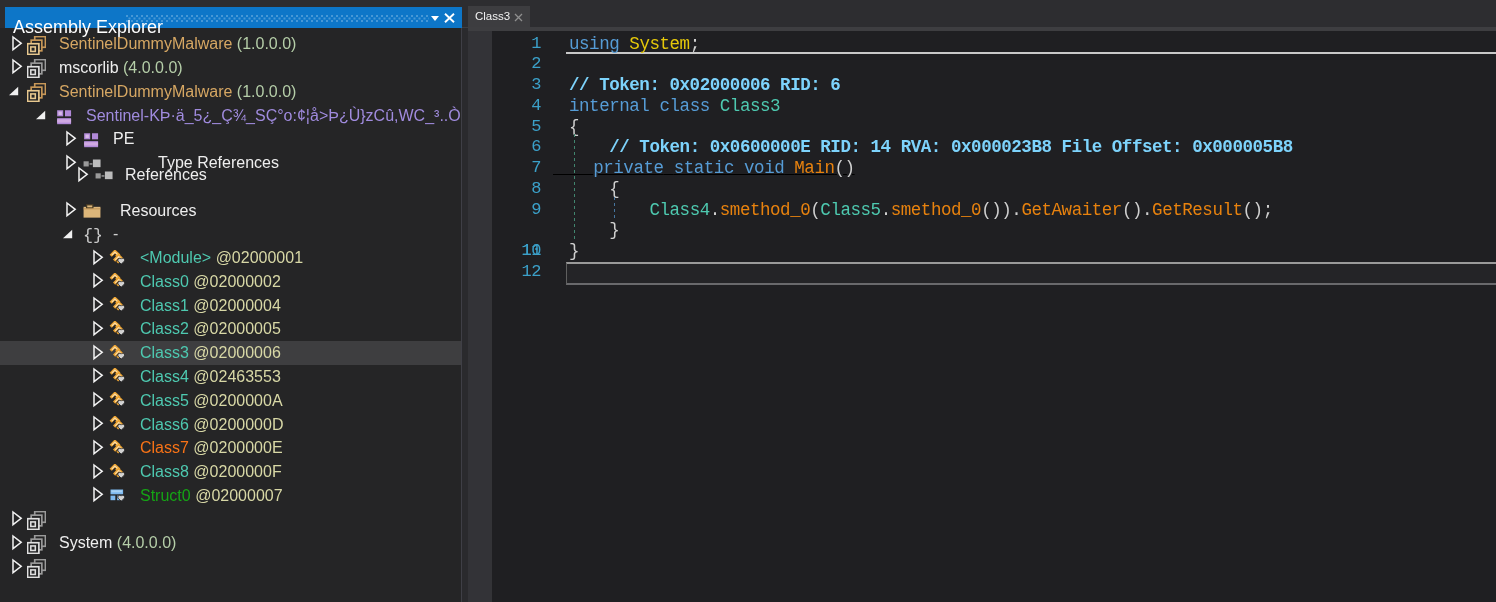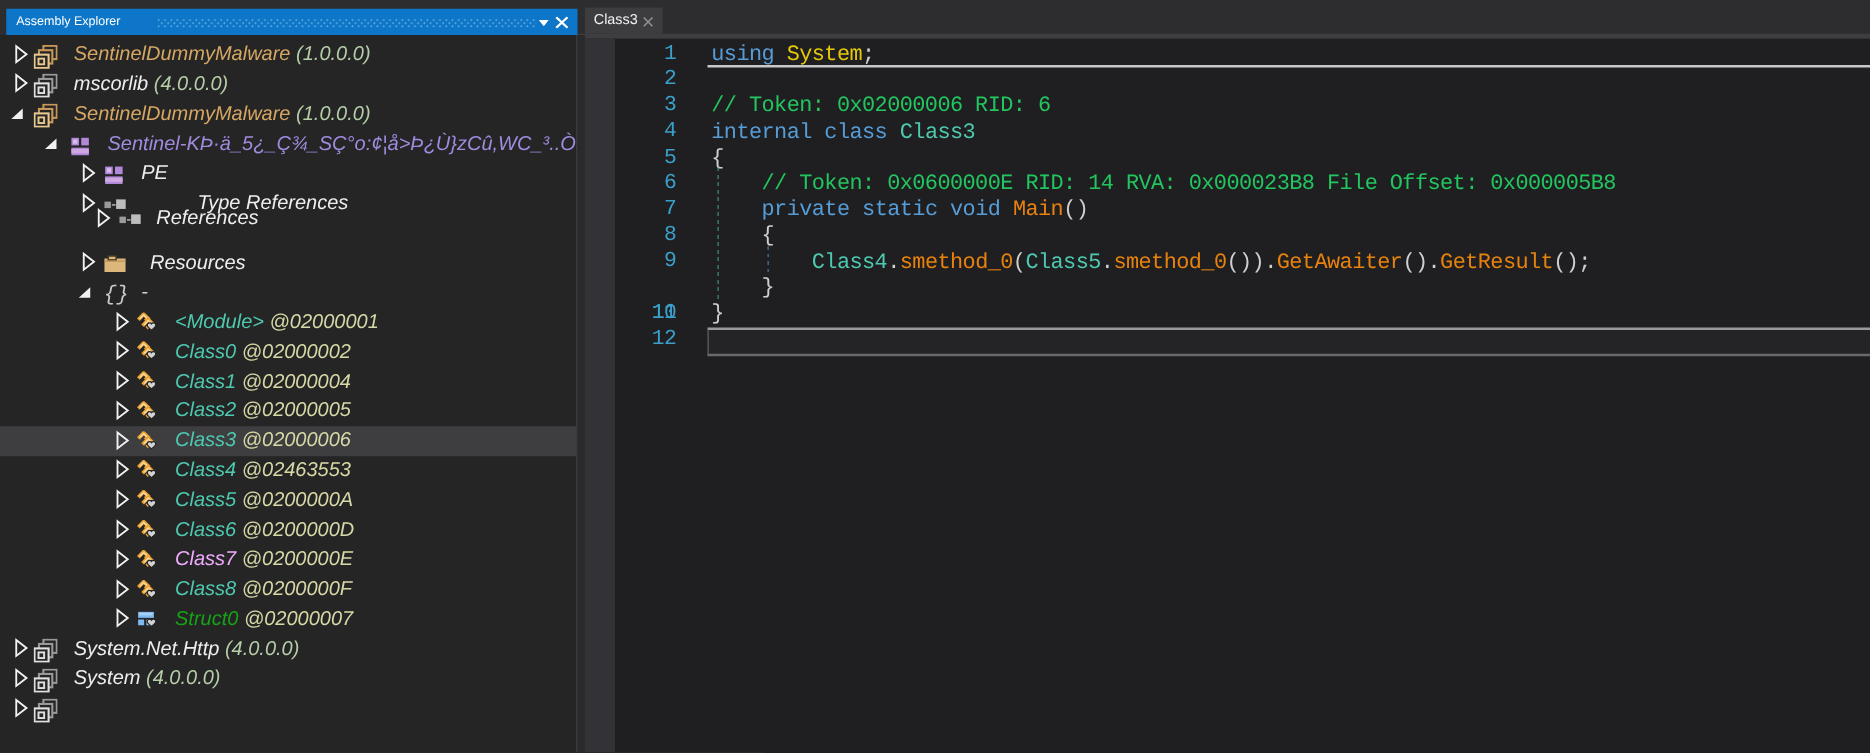--- a/index.html
+++ b/index.html
@@ -2,51 +2,51 @@
 <html><head>
 <meta charset="utf-8">
 <style>
   html,body{margin:0;padding:0;background:#2d2d30;}
   #stage{position:relative;width:1496px;height:602px;overflow:hidden;
     background:#2d2d30;font-family:"Liberation Sans",sans-serif;}
   .abs{position:absolute;}
   
   #treebg{left:0;top:28px;width:461px;height:574px;background:#252526;}
   #titlebar{left:5px;top:7px;width:457px;height:21px;background:#0d76c8;}
-  #titletext{left:8px;top:0;height:21px;line-height:21px;color:#ffffff;font-size:10px;}
+  #titletext{left:8px;top:10px;height:21px;line-height:21px;color:#ffffff;font-size:18px;}
   #grip{left:121px;top:8px;width:303px;height:7px;
     background-image:radial-gradient(circle at 1px 1px,rgba(185,218,242,.55) 0.55px,rgba(0,0,0,0) 0.95px),
       radial-gradient(circle at 1px 1px,rgba(185,218,242,.55) 0.55px,rgba(0,0,0,0) 0.95px);
     background-size:5px 5px,5px 5px;background-position:0 0,2.5px 2.5px;}
   #panelborder{left:461px;top:28px;width:1px;height:574px;background:#3f3f46;}
   #splitcol{left:462px;top:28px;width:6px;height:574px;background:#2a2a2d;}
-  .trow{left:0;width:461px;height:24px;line-height:24px;font-size:16px;color:#eeeeee;white-space:nowrap;overflow:hidden;font-style:italic;}
+  .trow{left:0;width:461px;height:24px;line-height:24px;font-size:16px;color:#eeeeee;white-space:nowrap;overflow:hidden;}
   .trow.sel{background:#3e3e40;}
   .tlabel{position:absolute;top:0;}
   .ver{color:#b5cea8;}
   .tok{color:#d8d8a6;}
   .asmx{color:#d6a763;}
   .mod{color:#a08bde;}
   .cls{color:#4ec9b0;}
-  .clsdim{color:#f0abfc;}
+  .clsdim{color:#f97316;}
   .stru{color:#15a415;}
   .dash{color:#d0d0d0;}
   
   #tabbar{left:462px;top:0;width:1034px;height:27px;background:#2d2d30;}
   #tab{left:468px;top:6px;width:62px;height:21px;background:#3d3d40;color:#f2f2f2;font-size:12.5px;}
   #tabband{left:462px;top:27px;width:1034px;height:3.5px;background:#3e3e41;}
   #codebg{left:468px;top:30.5px;width:1028px;height:571.5px;background:#1f1f22;}
   #glyphmargin{left:468px;top:30.5px;width:23.5px;height:571.5px;background:#333337;}
   .codeline{position:absolute;white-space:pre;font-family:"Liberation Mono",monospace;
     font-size:17.5px;letter-spacing:-0.45px;line-height:20.73px;height:20.73px;}
   .lnum{position:absolute;right:955px;text-align:right;color:#3ba0c9;
     font-family:"Liberation Mono",monospace;font-size:17px;letter-spacing:-0.45px;line-height:20.73px;height:20.73px;}
   .kw{color:#569cd6;}
   .ns{color:#e5c80a;}
-  .cm{color:#22c55e;}
+  .cm{color:#7dd3fc;font-weight:bold;}
   .ty{color:#4ec9b0;}
   .mth{color:#e8820e;}
   .pn{color:#cfcfcf;}
   #uline{left:566px;top:51.8px;width:930px;height:2px;background:#c8c8c8;}
   #caretbox{left:566px;top:261.6px;width:931px;height:19px;background:#242427;
     border-top:2px solid #9a9a9a;border-left:1px solid #5f5f5f;border-bottom:2px solid #69696c;}
   .iguide{position:absolute;width:1px;}
 </style>
 </head>
 <body>
@@ -70,21 +70,21 @@
       <div class="lnum" style="top:54.43000000000001px;">2</div>
       <div class="lnum" style="top:75.16px;">3</div>
       <div class="codeline" style="left:569px;top:75.16px;"><span class="cm">// Token: 0x02000006 RID: 6</span></div>
       <div class="lnum" style="top:95.89px;">4</div>
       <div class="codeline" style="left:569px;top:95.89px;"><span class="kw">internal</span> <span class="kw">class</span> <span class="ty">Class3</span></div>
       <div class="lnum" style="top:116.62px;">5</div>
       <div class="codeline" style="left:569px;top:116.62px;"><span class="pn">{</span></div>
       <div class="lnum" style="top:137.35000000000002px;">6</div>
       <div class="codeline" style="left:569px;top:137.35000000000002px;">    <span class="cm">// Token: 0x0600000E RID: 14 RVA: 0x000023B8 File Offset: 0x000005B8</span></div>
       <div class="lnum" style="top:158.07999999999998px;">7</div>
-      <div class="codeline" style="left:569px;top:158.07999999999998px;">    <span class="kw">private</span> <span class="kw">static</span> <span class="kw">void</span> <span class="mth">Main</span><span class="pn">()</span></div>
+      <div class="codeline" style="left:553px;top:158.07999999999998px;text-decoration:underline;">    <span class="kw">private</span> <span class="kw">static</span> <span class="kw">void</span> <span class="mth">Main</span><span class="pn">()</span></div>
       <div class="lnum" style="top:178.81px;">8</div>
       <div class="codeline" style="left:569px;top:178.81px;">    <span class="pn">{</span></div>
       <div class="lnum" style="top:199.54000000000002px;">9</div>
       <div class="codeline" style="left:569px;top:199.54000000000002px;">        <span class="ty">Class4</span><span class="pn">.</span><span class="mth">smethod_0</span><span class="pn">(</span><span class="ty">Class5</span><span class="pn">.</span><span class="mth">smethod_0</span><span class="pn">()).</span><span class="mth">GetAwaiter</span><span class="pn">().</span><span class="mth">GetResult</span><span class="pn">();</span></div>
       <div class="lnum" style="top:220.26999999999998px;margin-top:21px;">10</div>
       <div class="codeline" style="left:569px;top:220.26999999999998px;">    <span class="pn">}</span></div>
       <div class="lnum" style="top:241px;">11</div>
       <div class="codeline" style="left:569px;top:241px;"><span class="pn">}</span></div>
       <div class="lnum" style="top:261.73px;">12</div>
       <div class="iguide" style="left:573.5px;top:134.35000000000002px;height:105.64999999999998px;background-image:repeating-linear-gradient(to bottom,#41866f 0,#41866f 3px,rgba(0,0,0,0) 3px,rgba(0,0,0,0) 6px);"></div>
@@ -363,21 +363,20 @@
           <path d="M2,2 L10.2,8.35 L2,14.7 Z" fill="none" stroke="#f2f2f2" stroke-width="1.5"></path>
         </svg>
         <svg style="position:absolute;left:27px;top:3.5px;" width="19" height="19" viewBox="0 0 16 16">
           <g fill="#252526">
             <rect x="6.5" y="0.5" width="9" height="9" stroke="#9a9a9a" stroke-width="1.4"></rect>
             <rect x="3.5" y="3.5" width="9" height="9" stroke="#9a9a9a" stroke-width="1.4"></rect>
             <rect x="0.5" y="6.5" width="9.5" height="9" stroke="#e0e0e0" stroke-width="1.4"></rect>
             <rect x="3.2" y="9.2" width="3.8" height="3.8" stroke="#e0e0e0" stroke-width="1.3"></rect>
           </g>
         </svg>
-        <span class="tlabel" style="left:59px;">System.Net.Http <span class="ver">(4.0.0.0)</span></span>
       </div>
       <div class="abs trow" style="top:531.37px;">
         <svg style="position:absolute;left:10.5px;top:2.5px;" width="13" height="17" viewBox="0 0 13 17">
           <path d="M2,2 L10.2,8.35 L2,14.7 Z" fill="none" stroke="#f2f2f2" stroke-width="1.5"></path>
         </svg>
         <svg style="position:absolute;left:27px;top:3.5px;" width="19" height="19" viewBox="0 0 16 16">
           <g fill="#252526">
             <rect x="6.5" y="0.5" width="9" height="9" stroke="#9a9a9a" stroke-width="1.4"></rect>
             <rect x="3.5" y="3.5" width="9" height="9" stroke="#9a9a9a" stroke-width="1.4"></rect>
             <rect x="0.5" y="6.5" width="9.5" height="9" stroke="#e0e0e0" stroke-width="1.4"></rect>

